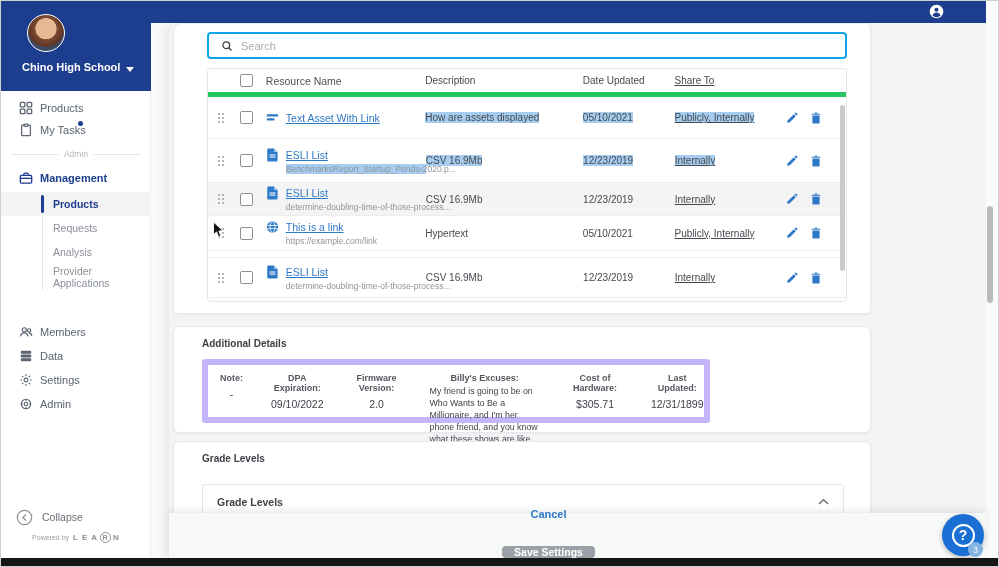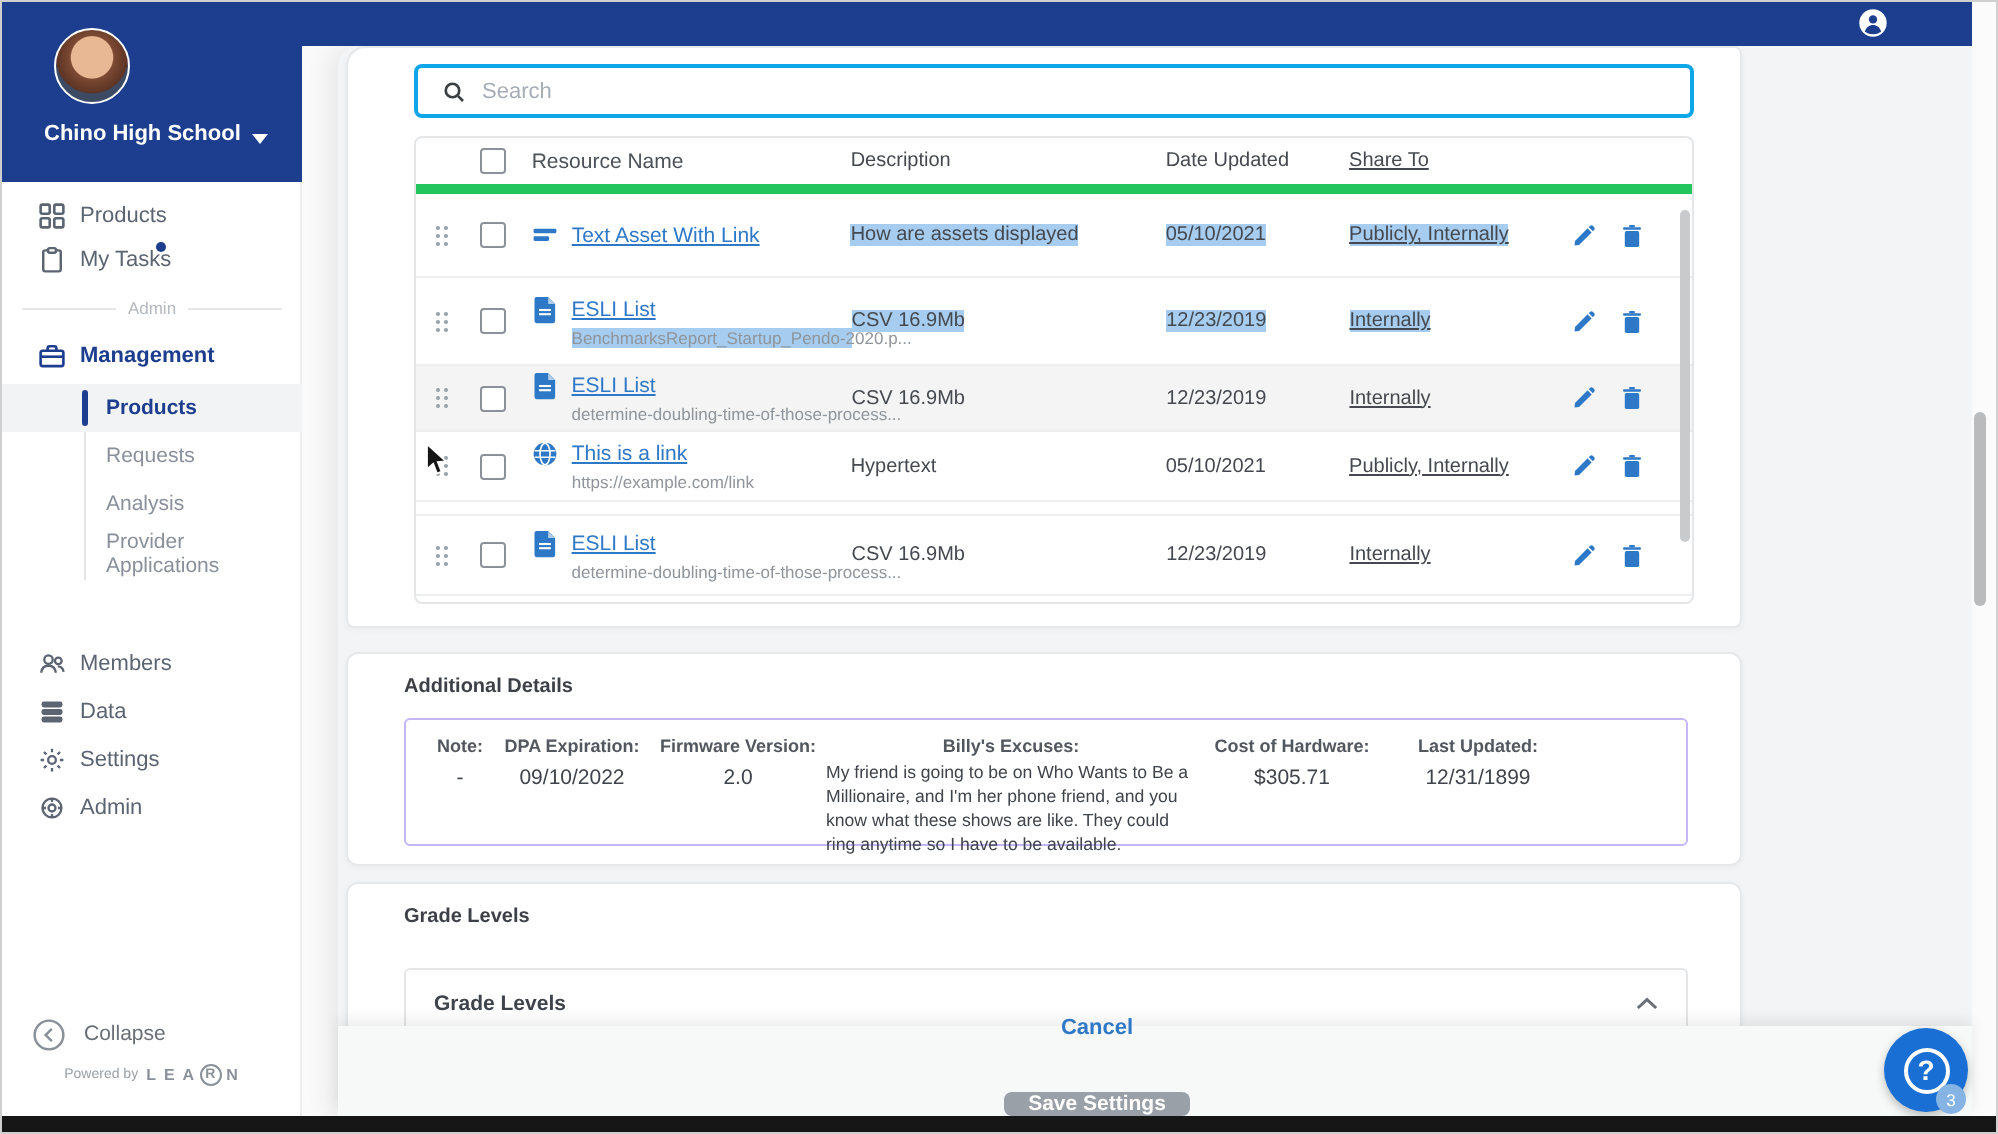--- a/index.html
+++ b/index.html
@@ -81,21 +81,21 @@
   .name-line { display:flex; align-items:center; gap:7px; }
   .ticon { width:13px; height:14px; display:inline-flex; flex:0 0 auto; }
   .ticon svg { width:13px; height:14px; }
   .rlink { color:#2e78c8; text-decoration:underline; cursor:pointer; white-space:nowrap; }
   .rsub { margin-left:20px; margin-top:2px; font-size:8.5px; color:#8f959b; white-space:nowrap; }
   .hl { background:#a6cdf0; }
   .tbl-scroll-thumb { position:absolute; right:1px; top:36px; width:5px; height:166px; background:#c8cacc; border-radius:3px; }
 
   
   .sec-title { position:absolute; left:28px; top:11px; font-size:10px; font-weight:bold; color:#3d4046; }
-  .details-box { position:absolute; left:28px; top:32px; width:642px; height:64px; border:1px solid #c4b5fd; border-radius:3px; padding:8px 0 0 12px; display:flex; gap:2px; }
+  .details-box { position:absolute; left:28px; top:32px; width:508px; height:64px; border:6px solid #c4b5fd; border-radius:3px; padding:8px 0 0 12px; display:flex; gap:28px; }
   .dcol { display:flex; flex-direction:column; text-align:center; }
   .dcol .dlabel { font-size:9px; color:#53575e; font-weight:bold; }
   .dcol .dvalue { margin-top:5px; font-size:10.5px; color:#3f434a; }
   .dcol.w-note{width:30px;} .dcol.w-dpa{width:78px;} .dcol.w-fw{width:84px;}
   .dcol.w-excuse{width:185px;} .dcol.w-cost{width:92px;} .dcol.w-last{width:90px;}
   .dcol.w-excuse .dvalue { font-size:8.8px; line-height:1.35; text-align:left; margin-top:3px; }
 
   
   .accordion { position:absolute; left:28px; top:42px; width:642px; height:52px; border:1px solid #e4e6e8; border-radius:3px 3px 0 0; background:#fff; }
   .acc-head { display:flex; align-items:center; justify-content:space-between; height:34px; padding:0 14px; cursor:pointer; }

